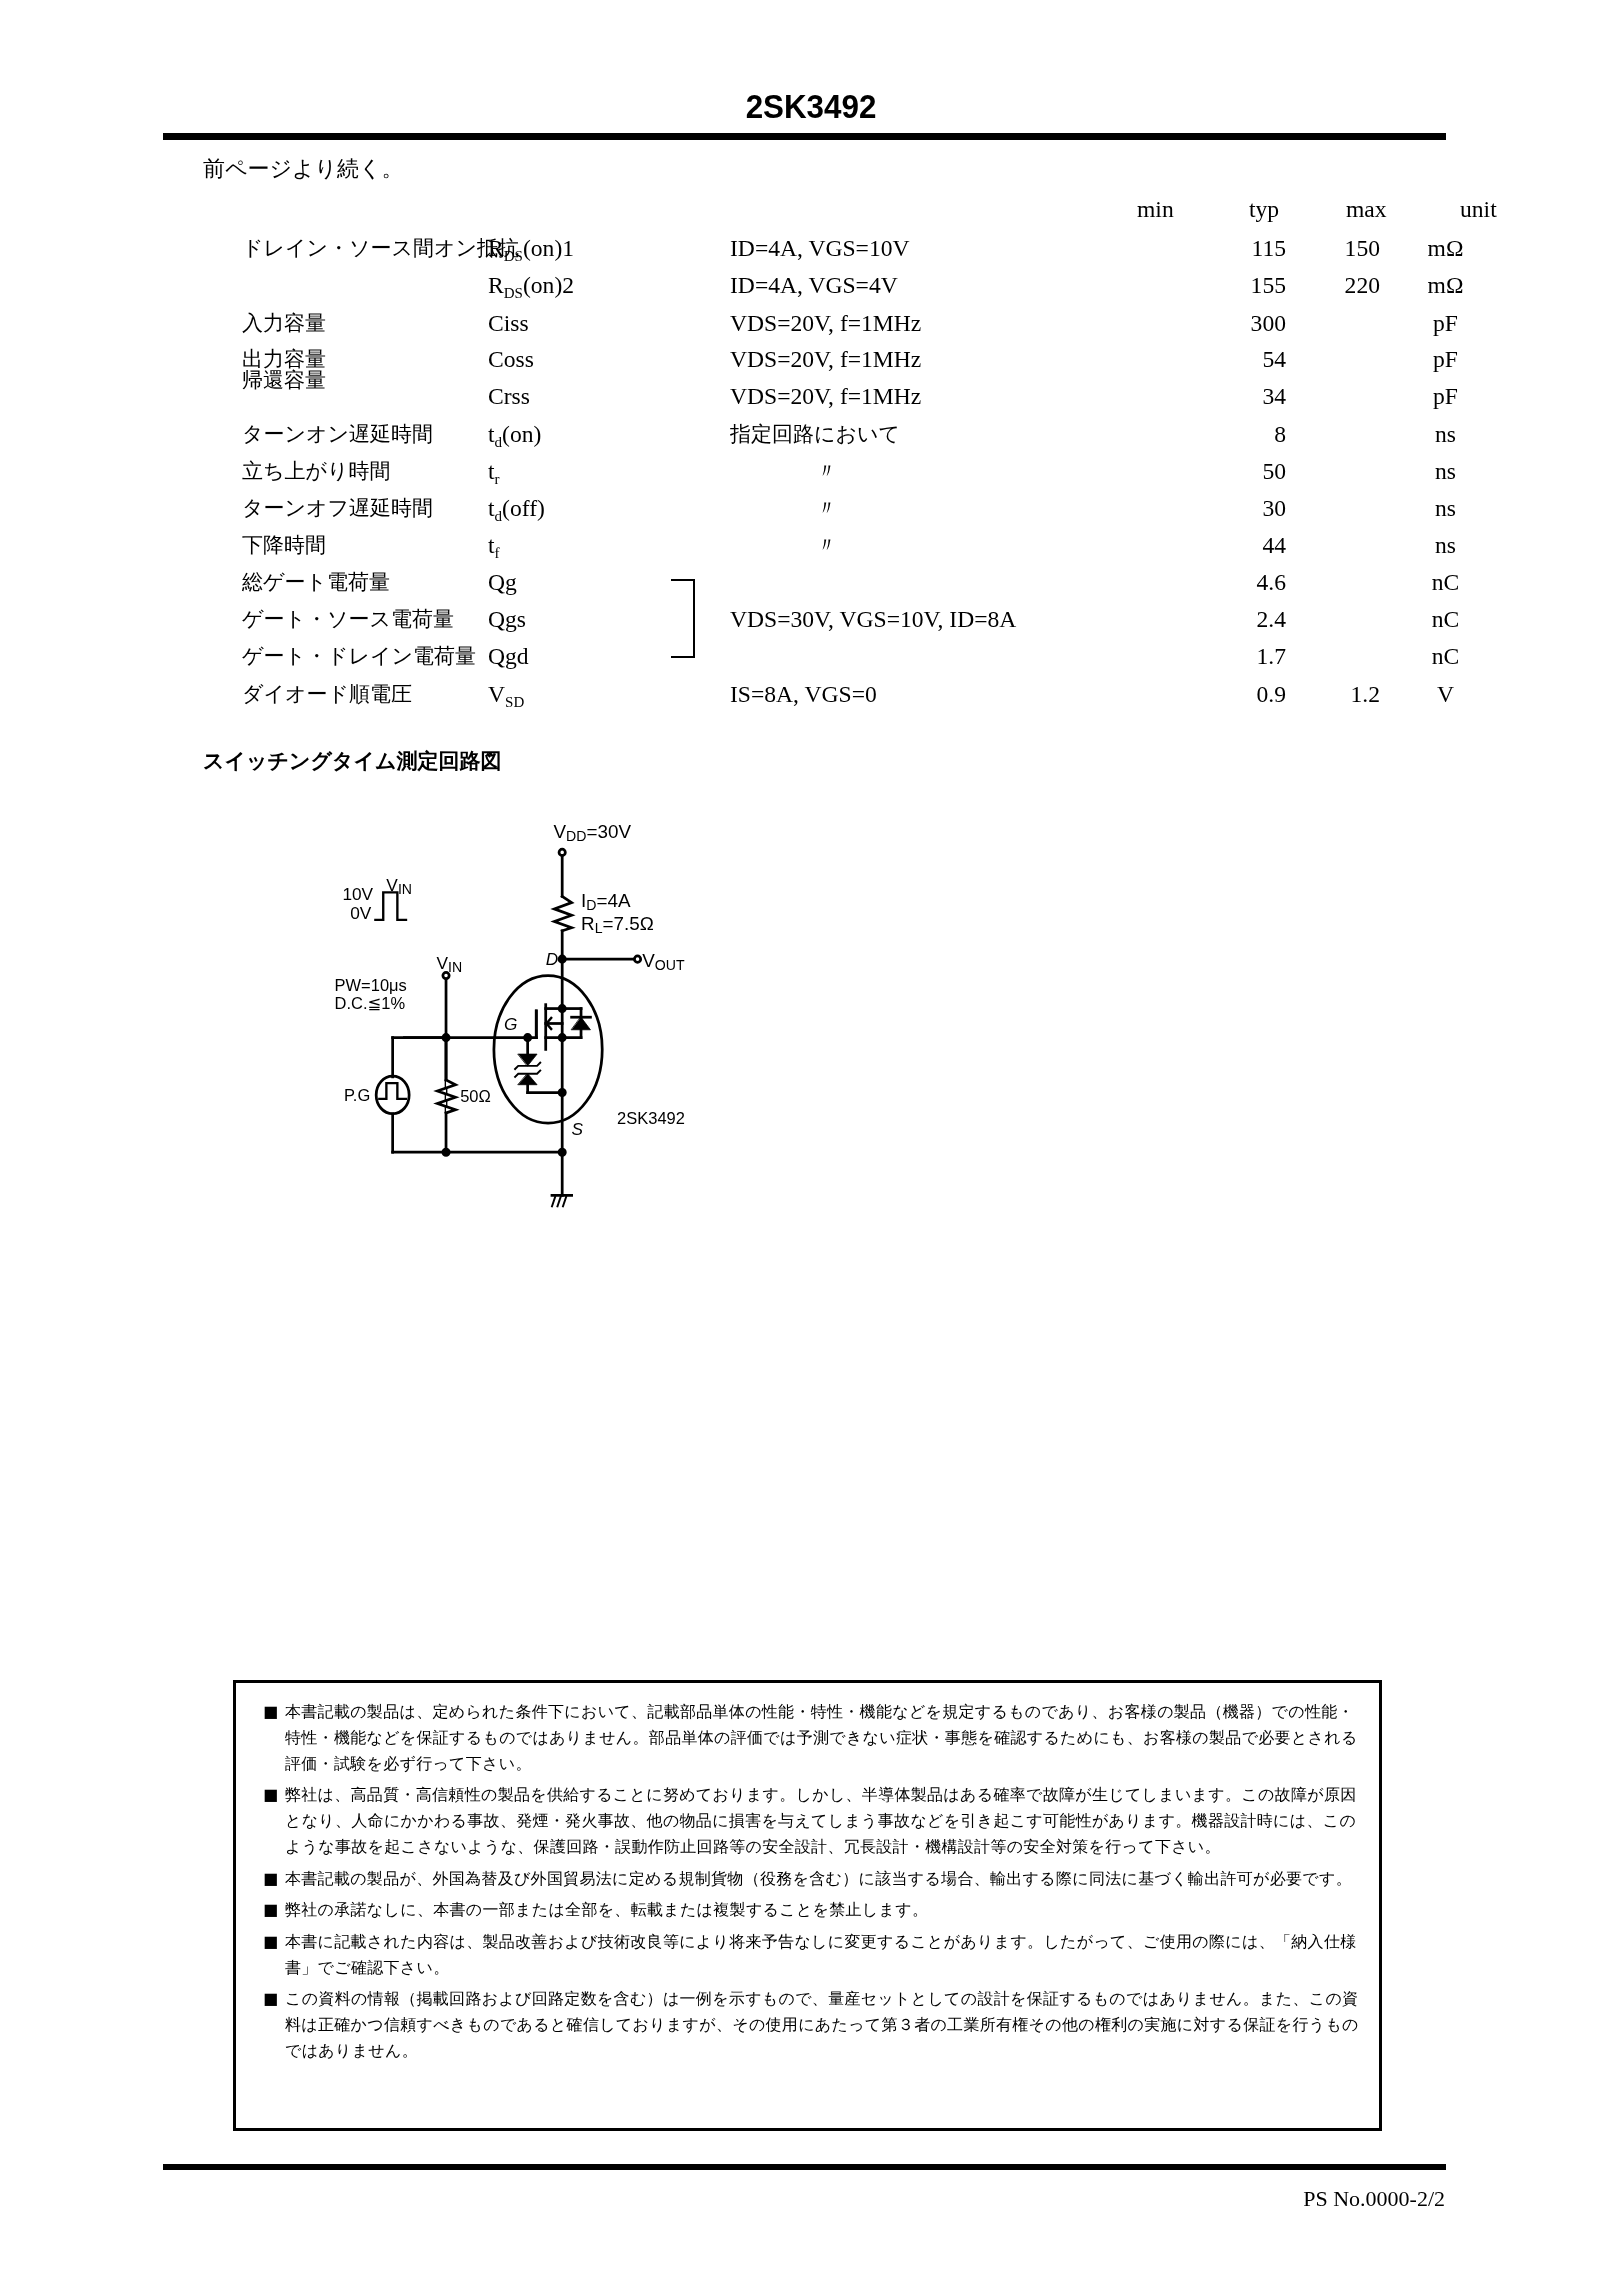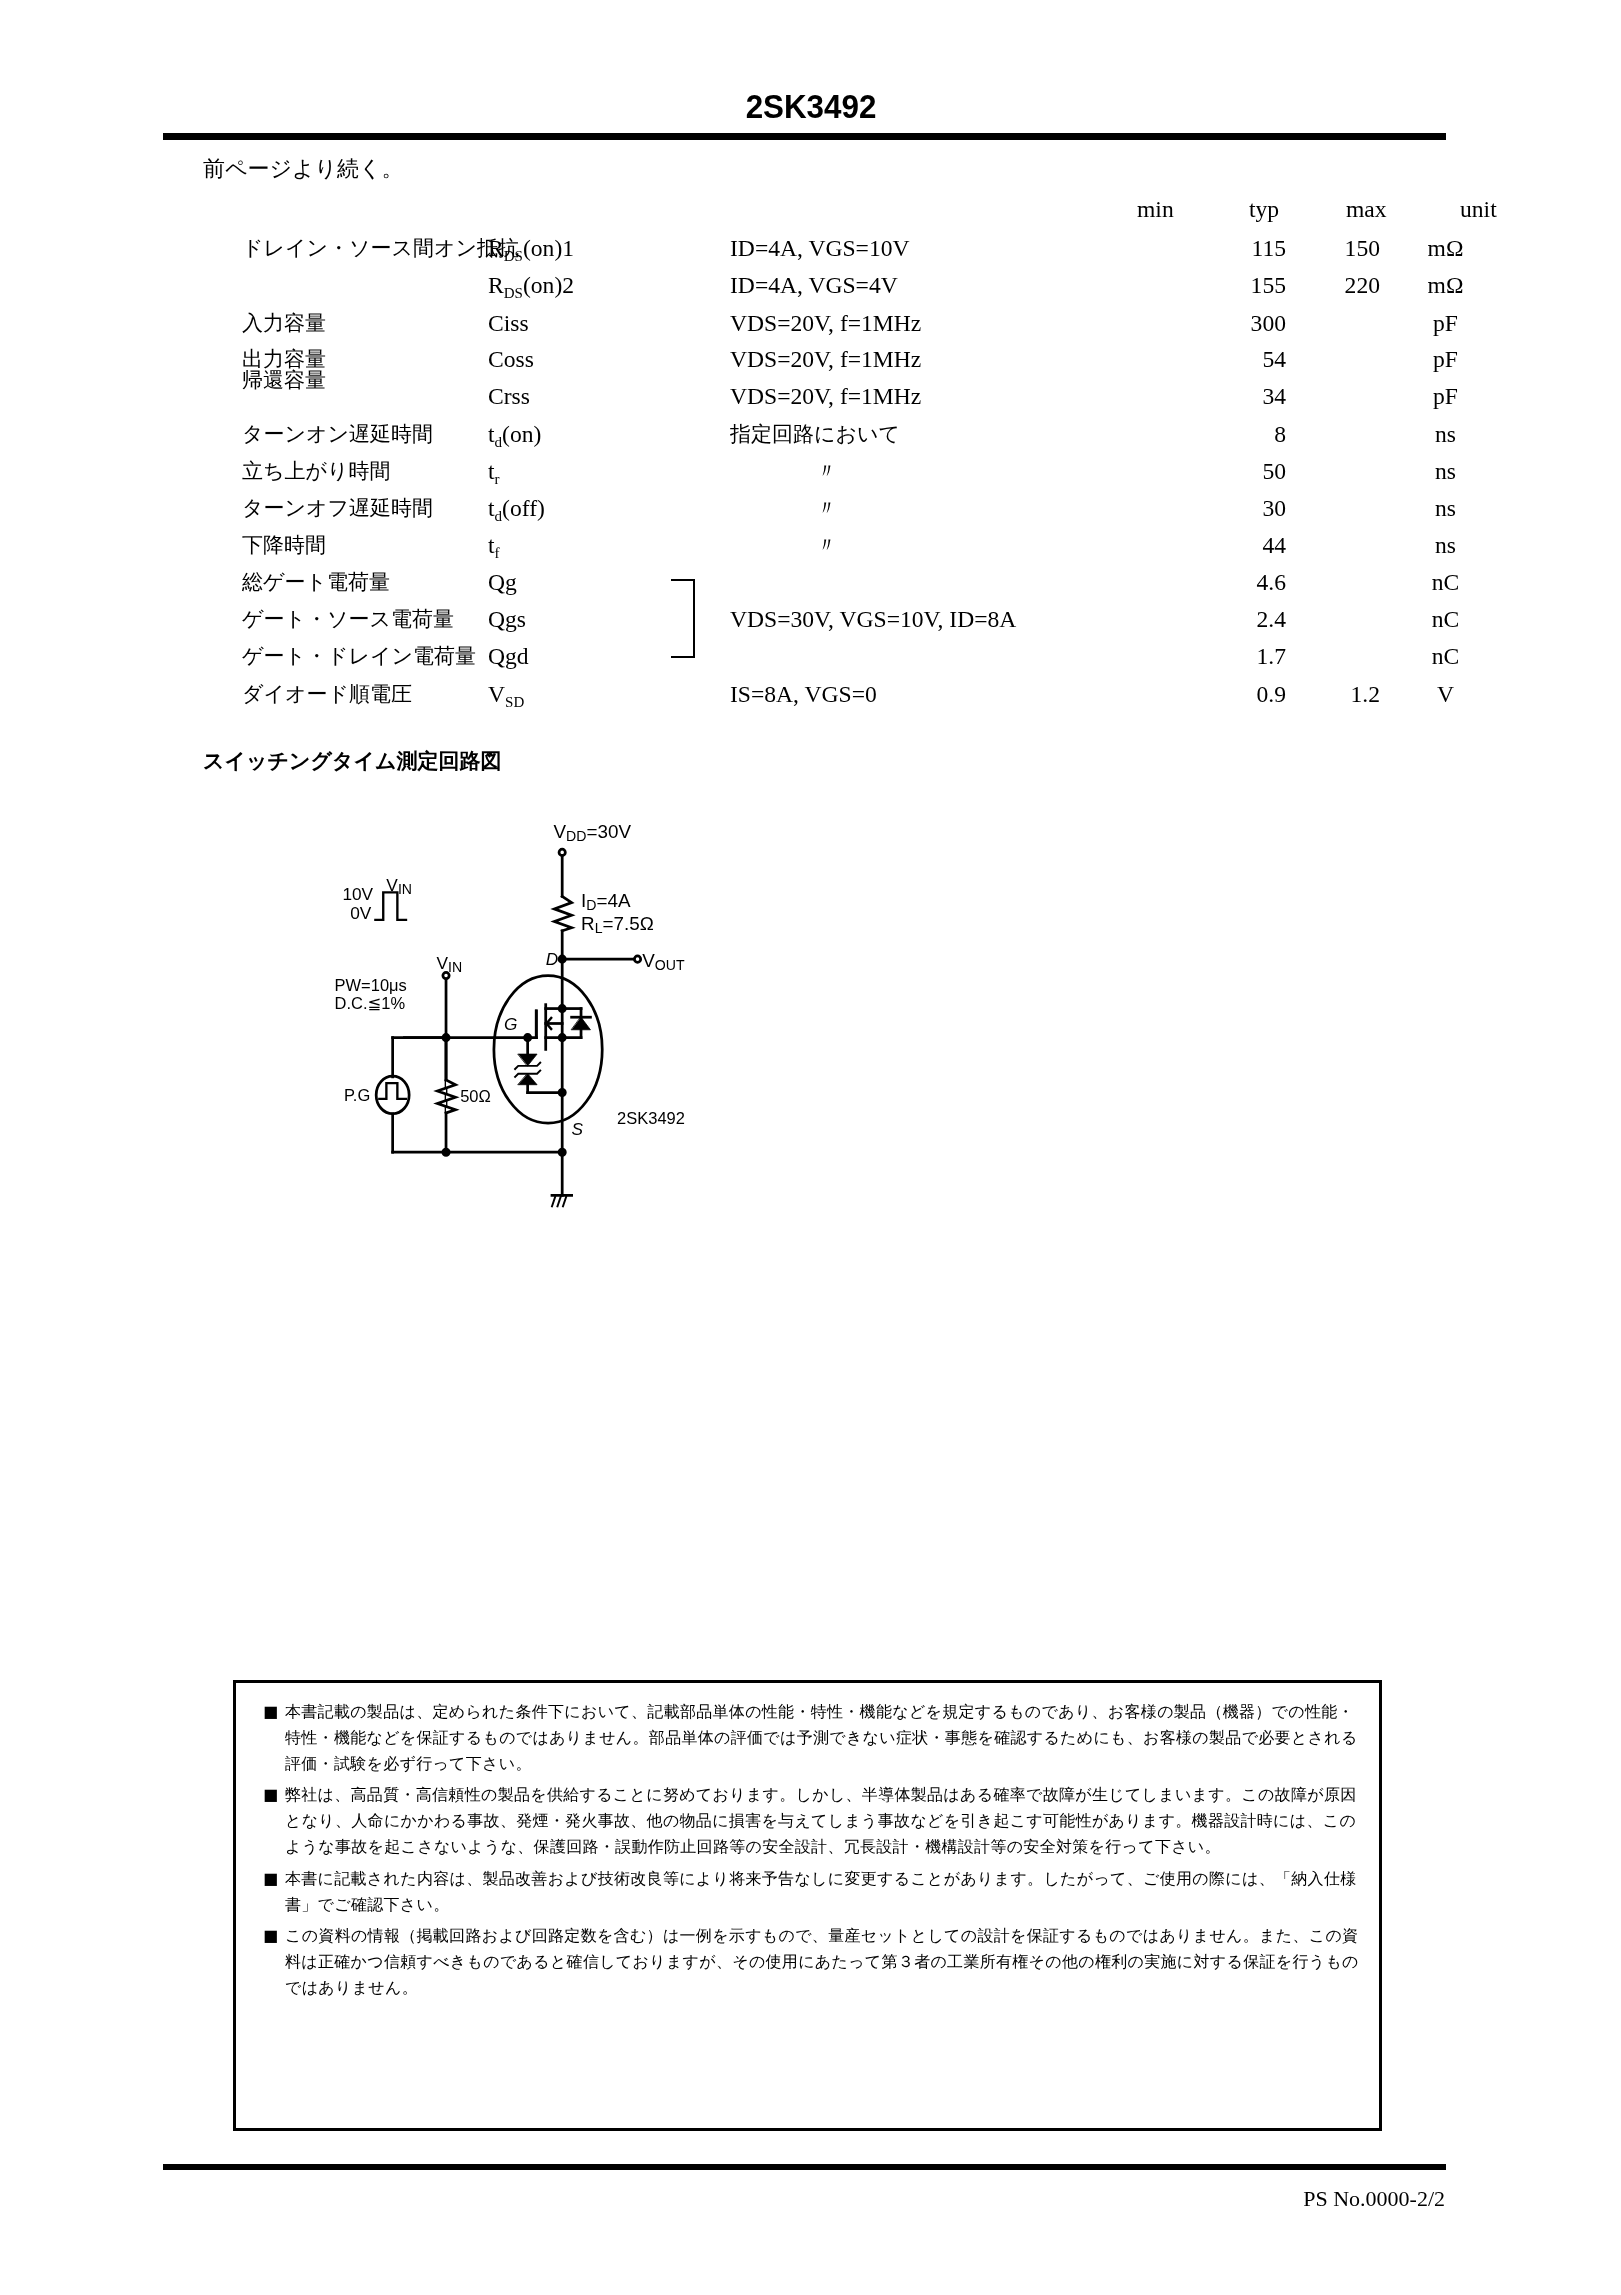--- a/index.html
+++ b/index.html
@@ -239,20 +239,22 @@
       <text x="586" y="1404" font-size="21">50Ω</text>
       <text x="728" y="1446" font-size="22" font-style="italic">S</text>
       <text x="786" y="1432" font-size="21">2SK3492</text>
     </g>
   </svg>
 
   <div class="notice-box">
     <ul class="notice-list" id="notice-list">
         <li class="notice-item"><span class="bullet">■</span><span>本書記載の製品は、定められた条件下において、記載部品単体の性能・特性・機能などを規定するものであり、お客様の製品（機器）での性能・特性・機能などを保証するものではありません。部品単体の評価では予測できない症状・事態を確認するためにも、お客様の製品で必要とされる評価・試験を必ず行って下さい。</span></li>
         <li class="notice-item"><span class="bullet">■</span><span>弊社は、高品質・高信頼性の製品を供給することに努めております。しかし、半導体製品はある確率で故障が生じてしまいます。この故障が原因となり、人命にかかわる事故、発煙・発火事故、他の物品に損害を与えてしまう事故などを引き起こす可能性があります。機器設計時には、このような事故を起こさないような、保護回路・誤動作防止回路等の安全設計、冗長設計・機構設計等の安全対策を行って下さい。</span></li>
+        <li class="notice-item"><span class="bullet">■</span><span>本書記載の製品が、外国為替及び外国貿易法に定める規制貨物（役務を含む）に該当する場合、輸出する際に同法に基づく輸出許可が必要です。</span></li>
+        <li class="notice-item"><span class="bullet">■</span><span>弊社の承諾なしに、本書の一部または全部を、転載または複製することを禁止します。</span></li>
         <li class="notice-item"><span class="bullet">■</span><span>本書に記載された内容は、製品改善および技術改良等により将来予告なしに変更することがあります。したがって、ご使用の際には、「納入仕様書」でご確認下さい。</span></li>
         <li class="notice-item"><span class="bullet">■</span><span>この資料の情報（掲載回路および回路定数を含む）は一例を示すもので、量産セットとしての設計を保証するものではありません。また、この資料は正確かつ信頼すべきものであると確信しておりますが、その使用にあたって第３者の工業所有権その他の権利の実施に対する保証を行うものではありません。</span></li>
       </ul>
   </div>
 
   <div class="rule rule-bottom"></div>
   <div class="footer-code">PS No.0000-2/2</div>
 </div>
 
 

